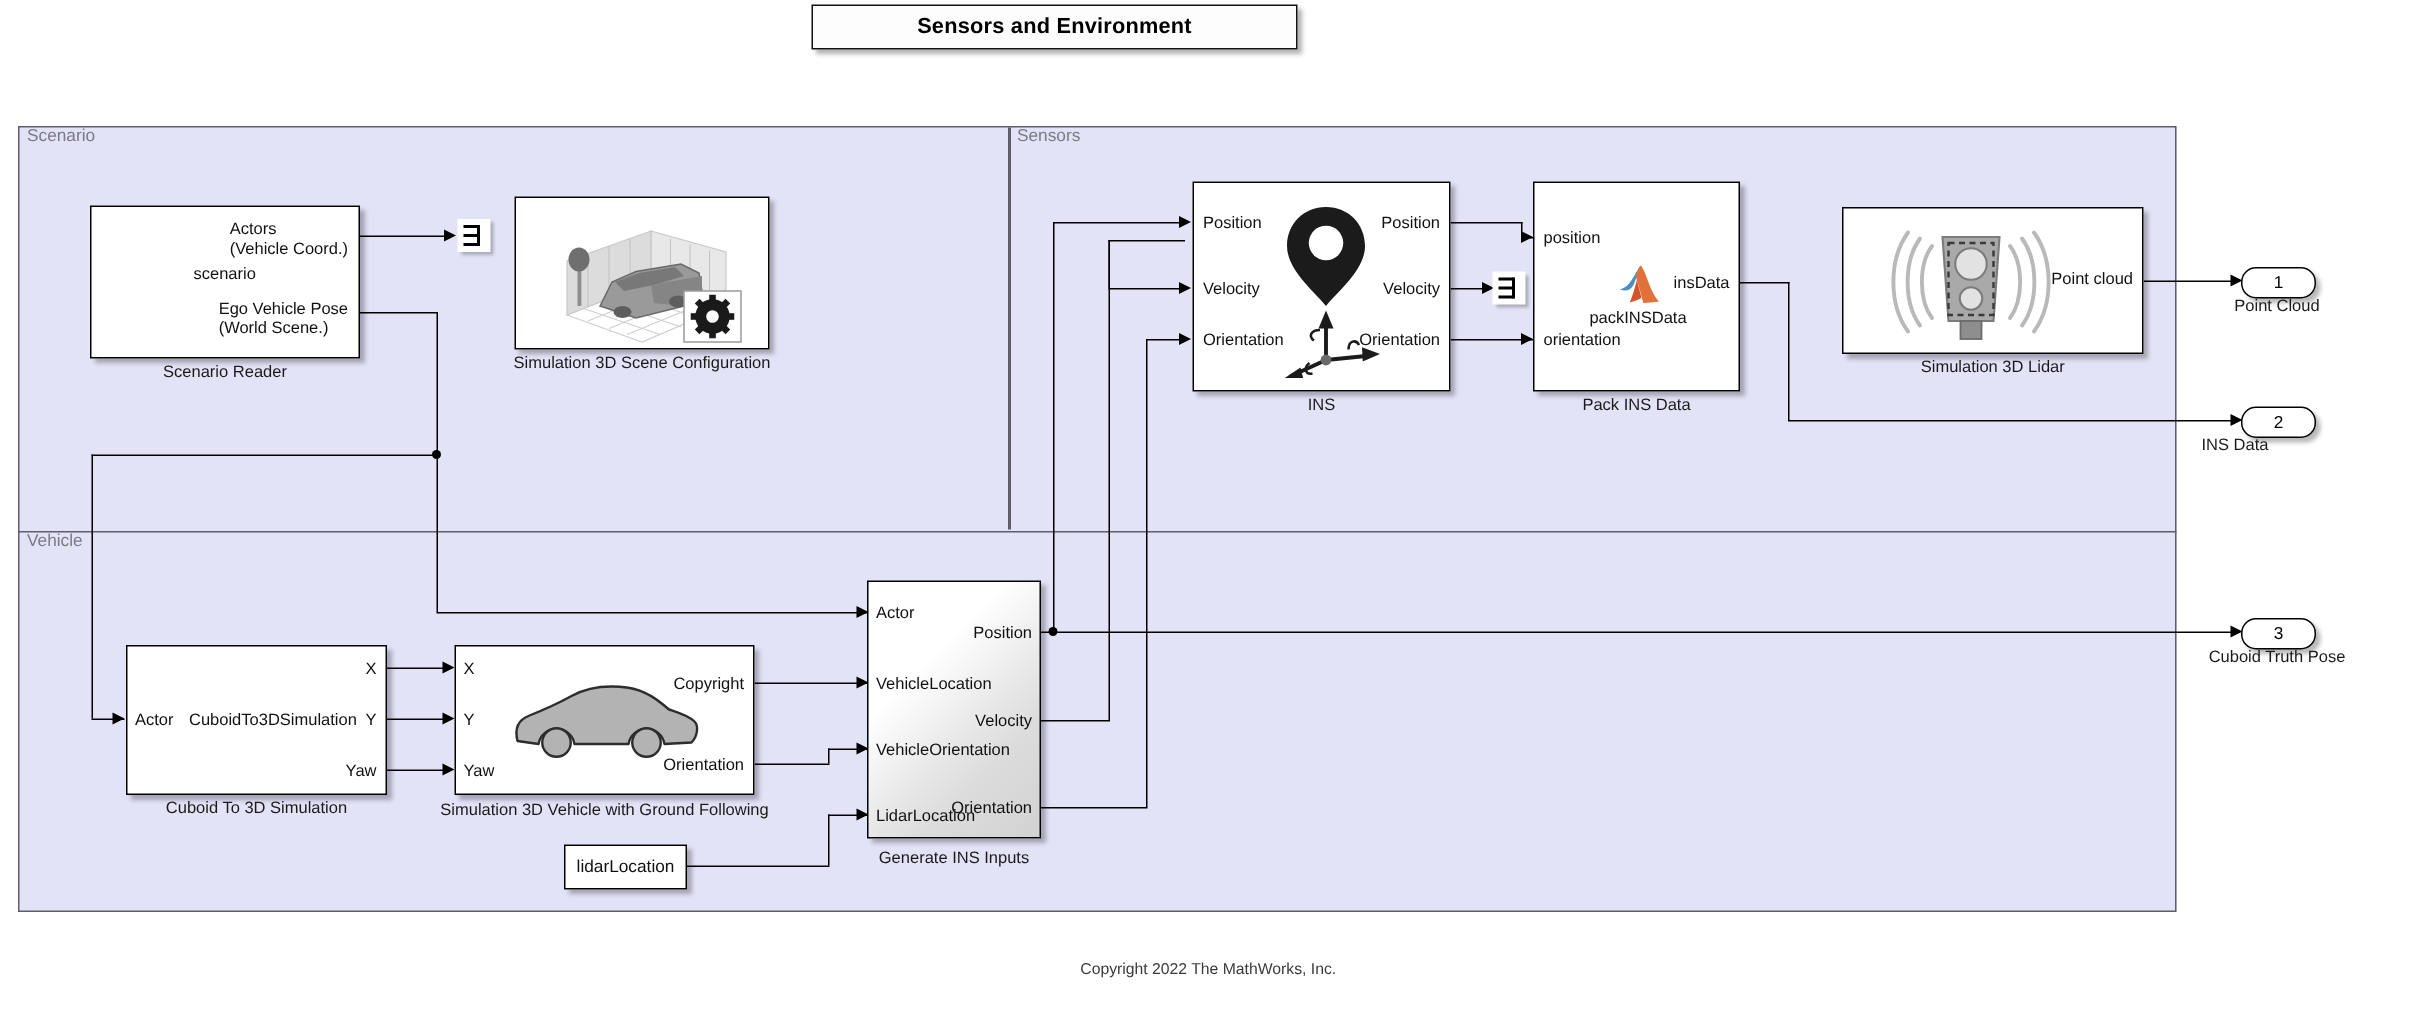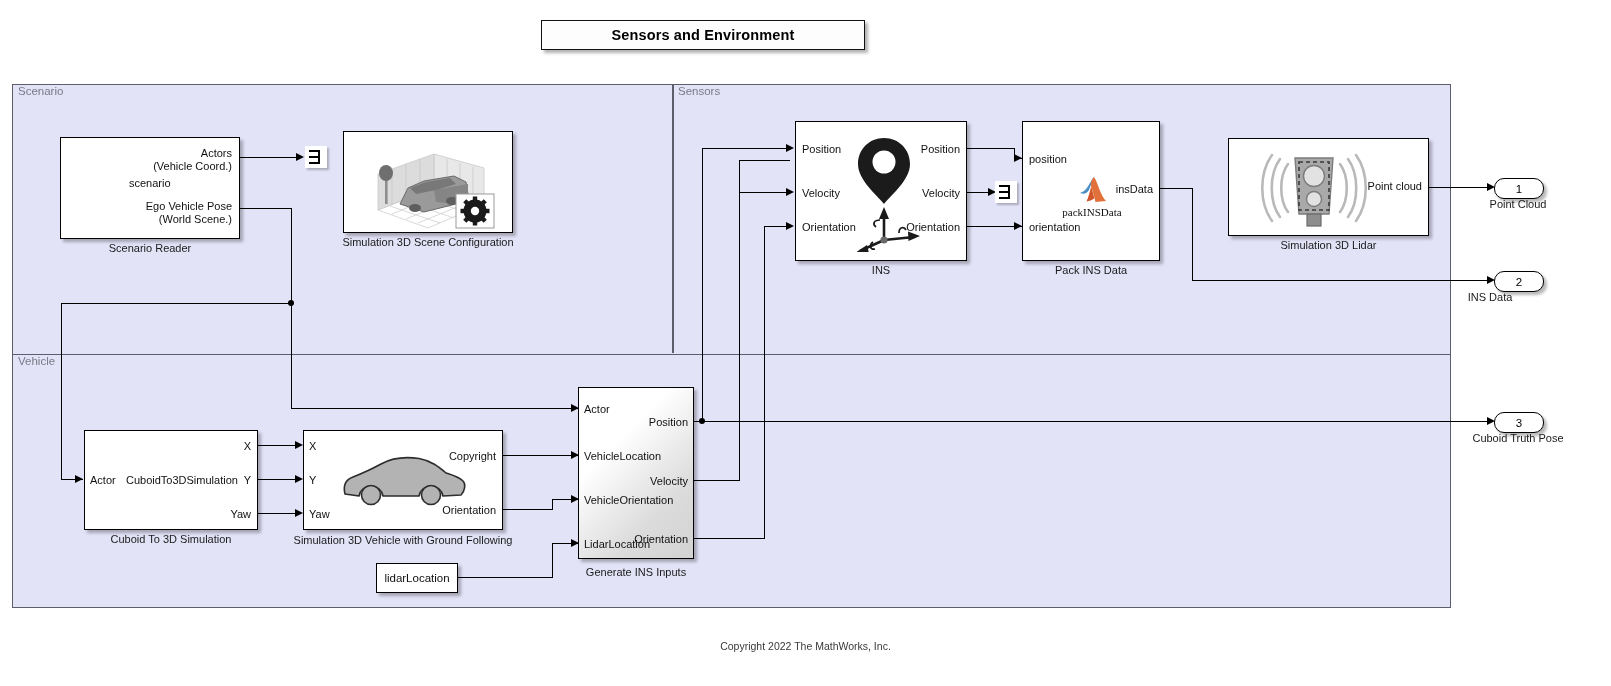--- a/index.html
+++ b/index.html
@@ -2,41 +2,41 @@
 <html><head>
 <meta charset="utf-8">
 <style>
   html,body{margin:0;padding:0;background:#ffffff;}
   body{width:1611px;height:686px;position:relative;overflow:hidden;
        font-family:"Liberation Sans","DejaVu Sans",sans-serif;
        -webkit-font-smoothing:antialiased;}
   .abs{position:absolute;}
 
   
-  #title-banner{left:541px;top:20px;width:322px;height:28px;background:#fdfdfd;
+  #title-banner{left:541px;top:3px;width:322px;height:28px;background:#fdfdfd;
       border:1.5px solid #111;box-shadow:3px 3px 3px rgba(0,0,0,.30);
       display:flex;align-items:center;justify-content:center;}
   #title-banner span{font-size:14.5px;font-weight:bold;color:#000;letter-spacing:.15px;}
 
   
   .region{background:#e3e3f8;border:1px solid #5d5d6b;}
   .region-label{position:absolute;font-size:11.5px;color:#7a7a86;}
   .region-divider{position:absolute;background:#5d5d6b;}
 
   
   .blk{position:absolute;background:#ffffff;border:1.4px solid #000;
        box-shadow:3px 3px 3px rgba(0,0,0,.28);box-sizing:border-box;}
   .blk.grad{background:linear-gradient(135deg,#ffffff 0%,#ffffff 32%,#dcdcdc 72%,#d2d2d2 100%);}
   .blk-caption{position:absolute;font-size:11px;color:#1a1a1a;text-align:center;
        white-space:nowrap;}
 
   
   .pin{position:absolute;font-size:11px;color:#111;white-space:nowrap;line-height:12.5px;}
   .pin.l{text-align:left;}
-  .pin.r{text-align:right;}
+  .pin.r{text-align:left;}
   .ctr{position:absolute;font-size:11px;color:#111;white-space:nowrap;text-align:center;}
 
   
   .wh{position:absolute;height:0;border-top:1.3px solid #000;}
   .wv{position:absolute;width:0;border-left:1.3px solid #000;}
   .dot{position:absolute;width:6px;height:6px;background:#000;border-radius:50%;}
   .arw{position:absolute;width:0;height:0;border-top:4.5px solid transparent;
        border-bottom:4.5px solid transparent;border-left:8px solid #000;}
 
   
@@ -265,21 +265,21 @@
 
 <div class="blk" style="left:1022px;top:121px;width:138px;height:140px;">
   <div class="pin l" style="left:6px;top:31px;">position</div>
   <div class="pin l" style="left:6px;top:99px;">orientation</div>
   <div class="pin r" style="right:6px;top:61px;">insData</div>
   <svg width="30" height="28" viewBox="0 0 30 28" style="position:absolute;left:55px;top:54px;">
     <path d="M2,17 C7,15.5 9,12 12,7 C13.5,4.5 14.7,2 15.8,1 C14.2,5 12.8,10 11,14 C9,17.5 6,18.5 2,17 Z" fill="#4a90c4"></path>
     <path d="M15.8,1 C17.5,2.6 19.3,7.5 21.3,13 C23,17.5 25,22 28,25 C24,25.5 21,25.8 17.5,26 C16,20 14.5,14.5 13.2,10.6 C12.6,8.6 12,6.6 15.8,1 Z" fill="#e2703a"></path>
     <path d="M13.2,10.6 C14,13.6 15.2,18 16.3,22.5 C14,24 11.5,25 8.5,25.6 C10.5,21 12,15.5 13.2,10.6 Z" fill="#d1552a"></path>
   </svg>
-  <div class="ctr" style="left:0;top:84px;width:138px;font-family:Liberation Serif, serif;">packINSData</div>
+  <div class="ctr" style="left:0;top:84px;width:138px;">packINSData</div>
 </div>
 <div class="blk-caption" style="left:1022px;top:264px;width:138px;">Pack INS Data</div>
 
 <div class="blk" style="left:1228px;top:138px;width:201px;height:98px;">
   <div class="pin r" style="right:6px;top:41px;">Point cloud</div>
   <svg width="118" height="92" viewBox="0 0 118 92" style="position:absolute;left:26px;top:3px;">
 
     <g stroke="#b9b9b9" fill="none" stroke-width="2.6" stroke-linecap="round">
       <path d="M33,22 C24,34 24,58 33,70"></path>
       <path d="M25,17 C14,32 14,60 25,75"></path>

